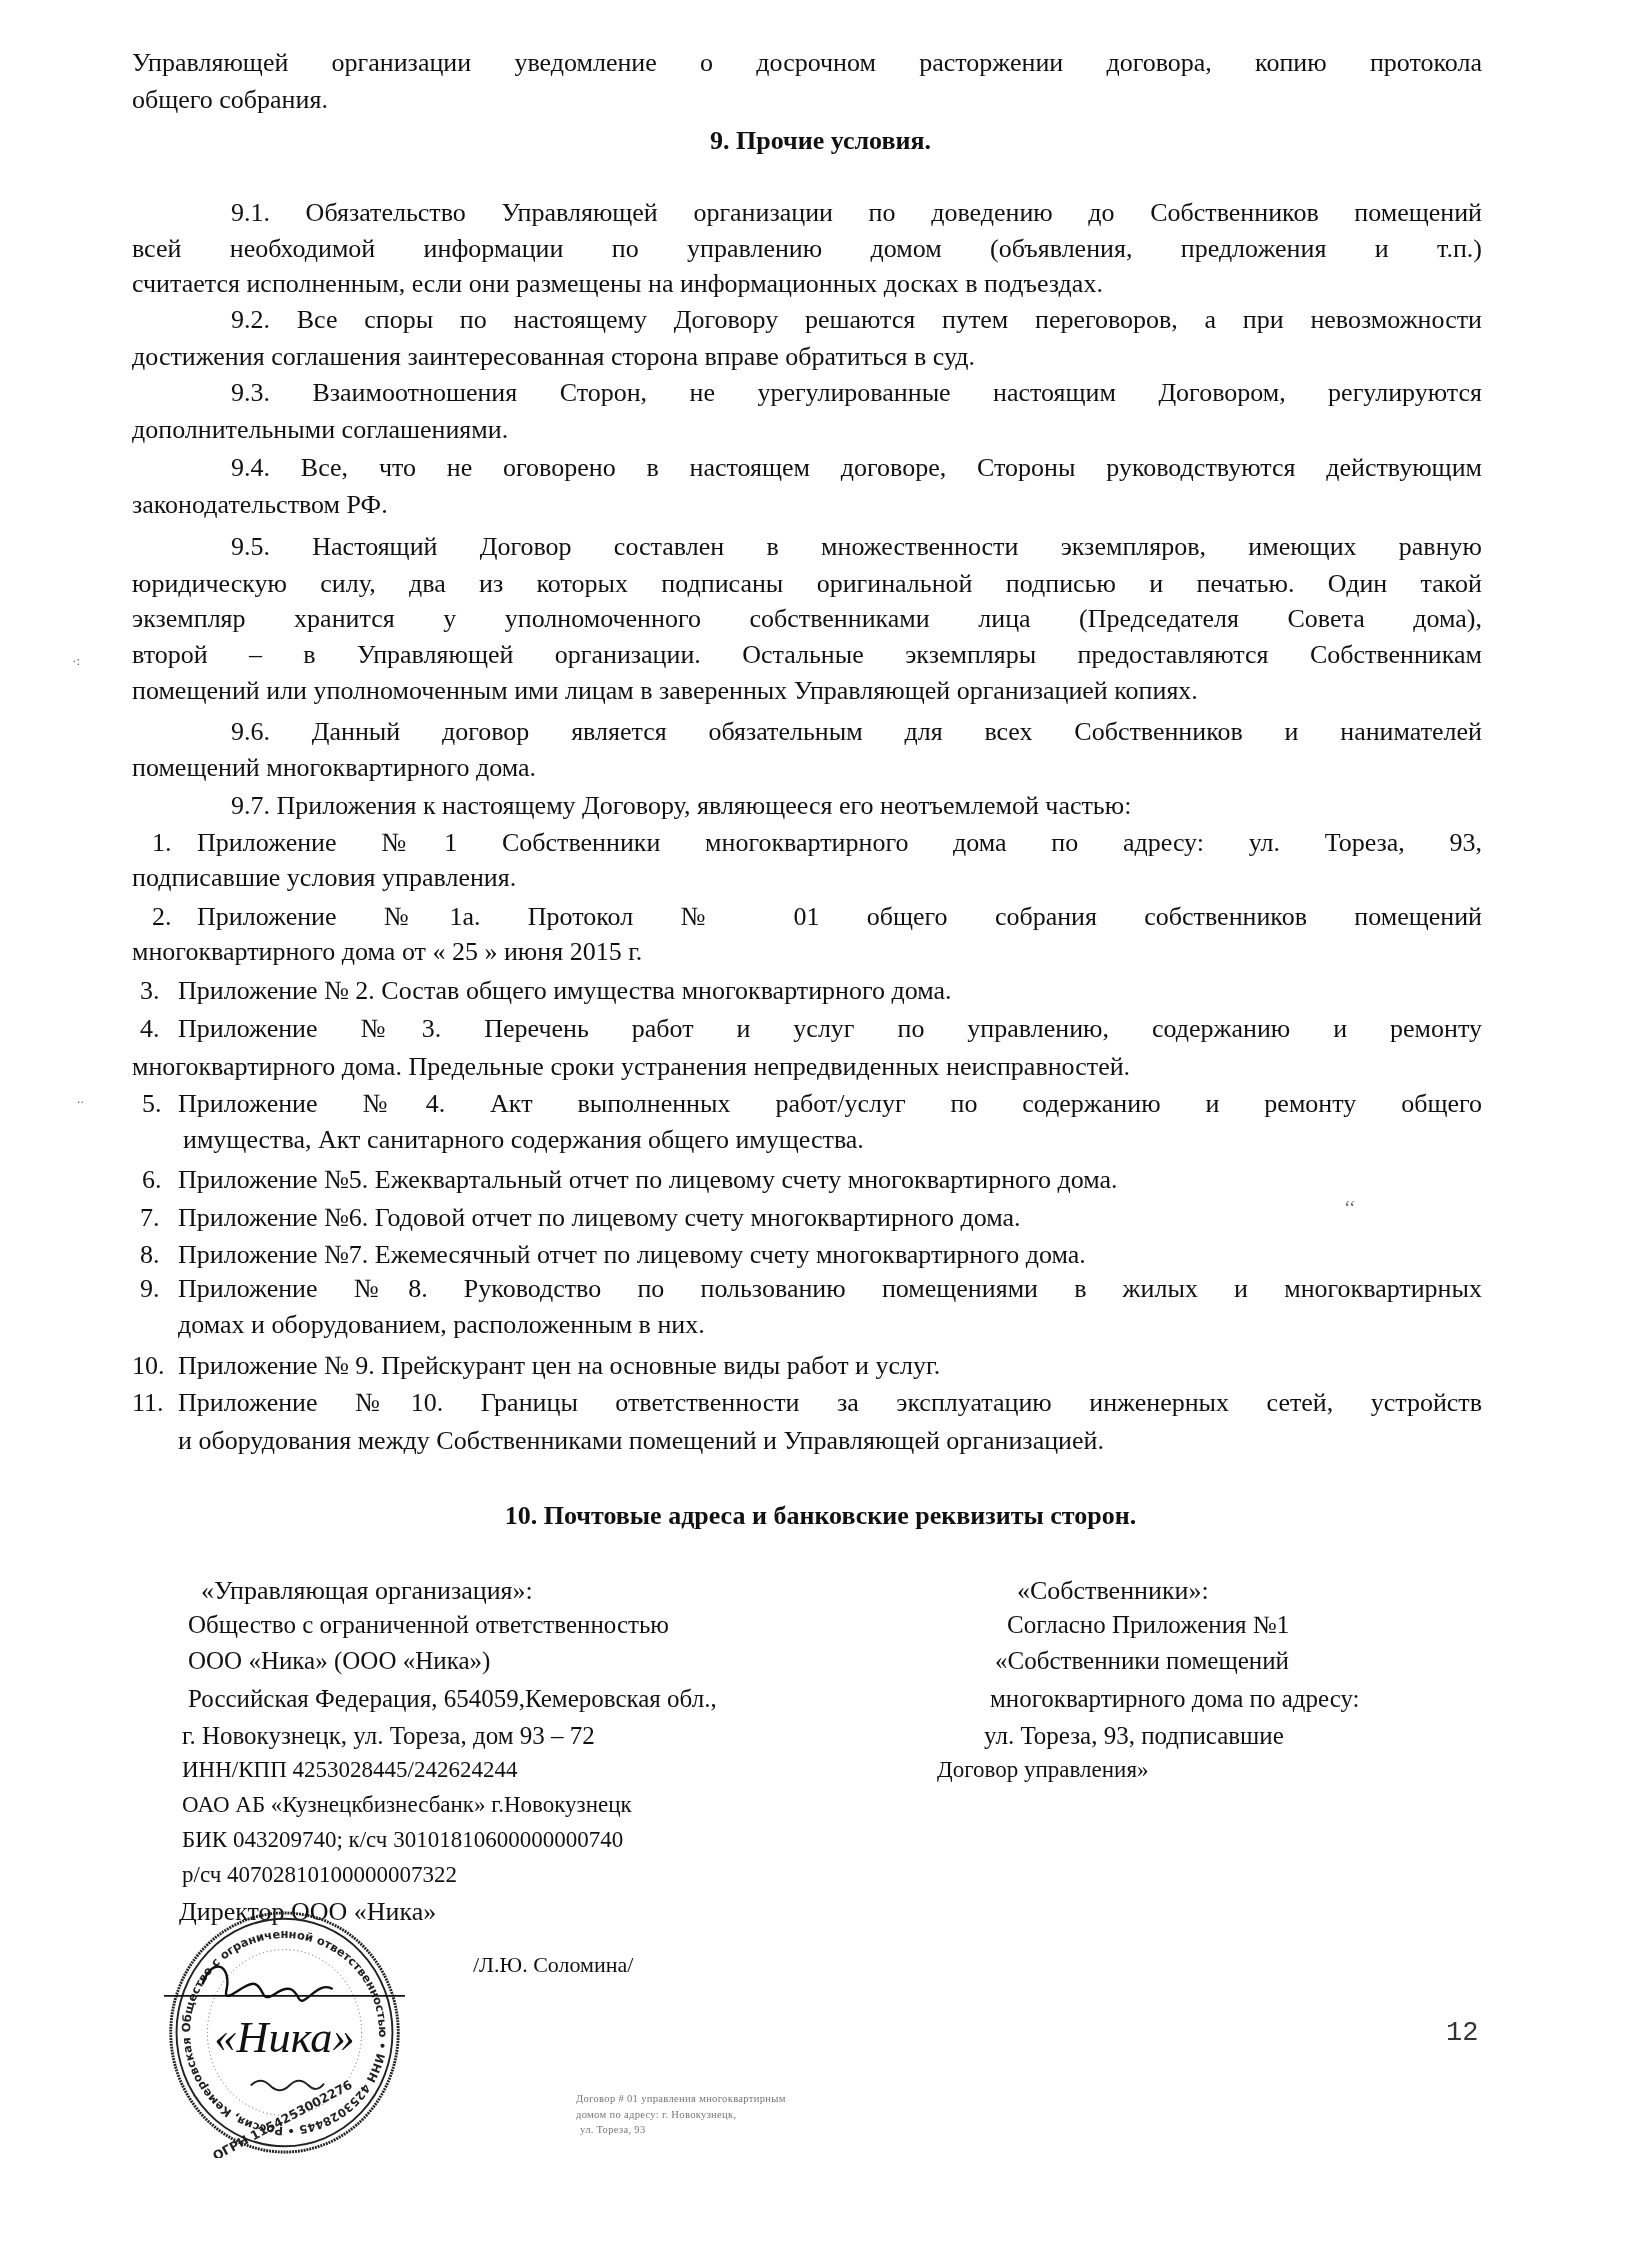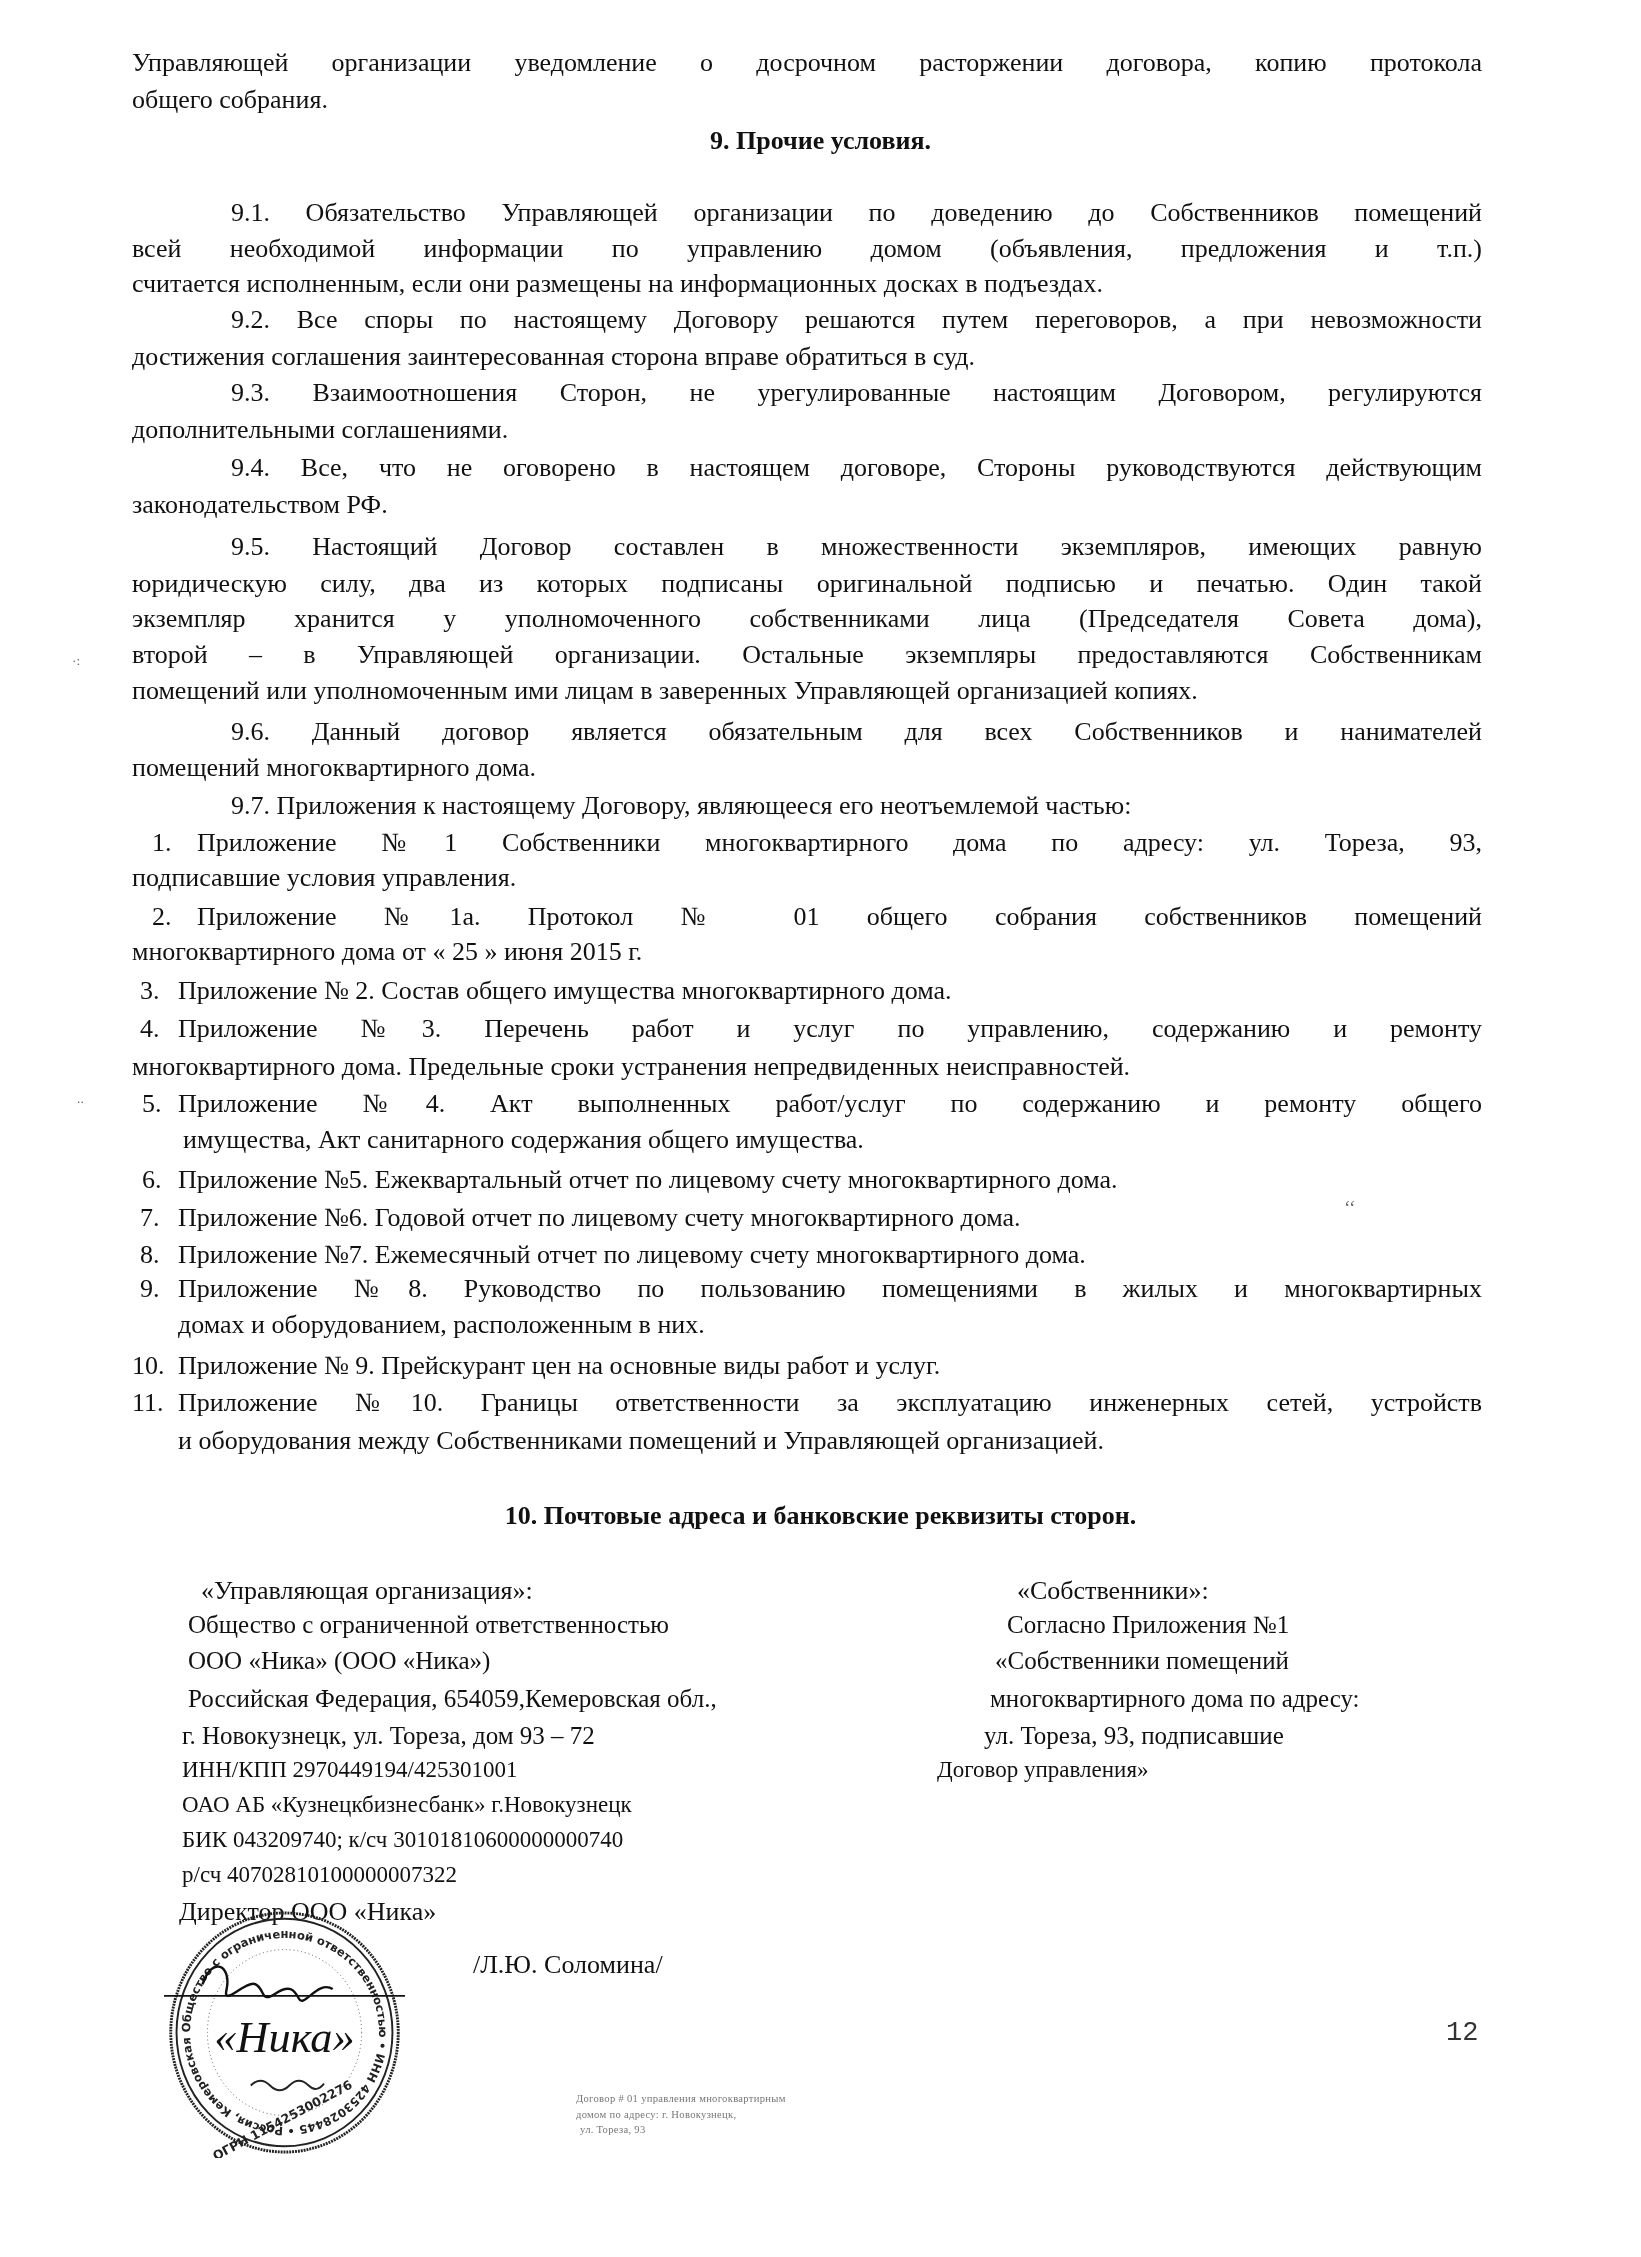--- a/index.html
+++ b/index.html
@@ -93,21 +93,21 @@
   <div class="line" style="left:178px; width:1304px; top:1388px">Приложение №10. Границы ответственности за эксплуатацию инженерных сетей, устройств</div>
   <div class="line last" style="left:178px; width:1304px; top:1426px">и оборудования между Собственниками помещений и Управляющей организацией.</div>
 
   <div class="center" style="top:1501px">10. Почтовые адреса и банковские реквизиты сторон.</div>
 
   <div class="col bold" style="left:201px; top:1576px; font-size:26px">«Управляющая организация»:</div>
   <div class="col" style="left:188px; top:1610px">Общество с ограниченной ответственностью</div>
   <div class="col" style="left:188px; top:1646px">ООО «Ника»  (ООО «Ника»)</div>
   <div class="col" style="left:188px; top:1684px">Российская Федерация, 654059,Кемеровская обл.,</div>
   <div class="col" style="left:182px; top:1721px">г. Новокузнецк, ул. Тореза, дом 93 – 72</div>
-  <div class="col" style="left:182px; top:1755px; font-size:23px">ИНН/КПП 2970449194/425301001</div>
+  <div class="col" style="left:182px; top:1755px; font-size:23px">ИНН/КПП 4253028445/242624244</div>
   <div class="col" style="left:182px; top:1790px; font-size:23px">ОАО АБ «Кузнецкбизнесбанк» г.Новокузнецк</div>
   <div class="col" style="left:182px; top:1825px; font-size:23px">БИК 043209740; к/сч 30101810600000000740</div>
   <div class="col" style="left:182px; top:1860px; font-size:23px">р/сч 40702810100000007322</div>
   <div class="col bold" style="left:179px; top:1897px; font-size:26px">Директор ООО «Ника»</div>
 
   <div class="col bold" style="left:1017px; top:1576px; font-size:26px">«Собственники»:</div>
   <div class="col" style="left:1007px; top:1610px">Согласно Приложения №1</div>
   <div class="col" style="left:995px; top:1646px">«Собственники помещений</div>
   <div class="col" style="left:990px; top:1684px">многоквартирного дома по адресу:</div>
   <div class="col" style="left:984px; top:1721px">ул. Тореза, 93, подписавшие</div>
@@ -123,21 +123,21 @@
     <text font-size="12" font-family="DejaVu Sans, sans-serif" font-weight="bold" fill="#222">
       <textPath href="#ringPath">Общество с ограниченной ответственностью • ИНН 4253028445 • Россия, Кемеровская область, г. Новокузнецк •</textPath>
     </text>
     <text x="125" y="150" text-anchor="middle" font-size="46" font-style="italic" font-family="Liberation Serif, serif" fill="#111">«Ника»</text>
     <path d="M90,185 q10,-10 20,0 q10,10 20,0 q10,-10 20,0 q8,8 16,-2" fill="none" stroke="#222" stroke-width="2"></path>
     <text x="125" y="225" text-anchor="middle" font-size="13" font-family="DejaVu Sans, sans-serif" font-weight="bold" fill="#222" transform="rotate(-28 125 225)">ОГРН 1154253002276</text>
 
     <path d="M40,80 c10,-30 30,-20 25,5 c-5,20 20,-10 30,-5 c10,5 5,20 20,10 c15,-10 20,-5 25,5 c5,10 20,-20 35,-10" fill="none" stroke="#111" stroke-width="2.5"></path>
     <line x1="-20" y1="92" x2="270" y2="92" stroke="#111" stroke-width="2"></line>
   </svg>
-  <div class="col" style="left:473px; top:1950px; font-size:26px">/Л.Ю. Соломина/</div>
+  <div class="col" style="left:473px; top:1950px; font-size:22px">/Л.Ю. Соломина/</div>
 
   <div class="pagenum" style="left:1446px; top:2018px">12</div>
 
   <div class="footer" style="left:576px; top:2091px">Договор # 01 управления многоквартирным</div>
   <div class="footer" style="left:576px; top:2107px">домом по адресу: г. Новокузнецк,</div>
   <div class="footer" style="left:580px; top:2122px">ул. Тореза, 93</div>
 
   <div class="mark" style="left:72px; top:653px">·:</div>
   <div class="mark" style="left:77px; top:1091px">..</div>
   <div class="mark" style="left:1344px; top:1197px; font-size:19.3px">‘‘</div>

